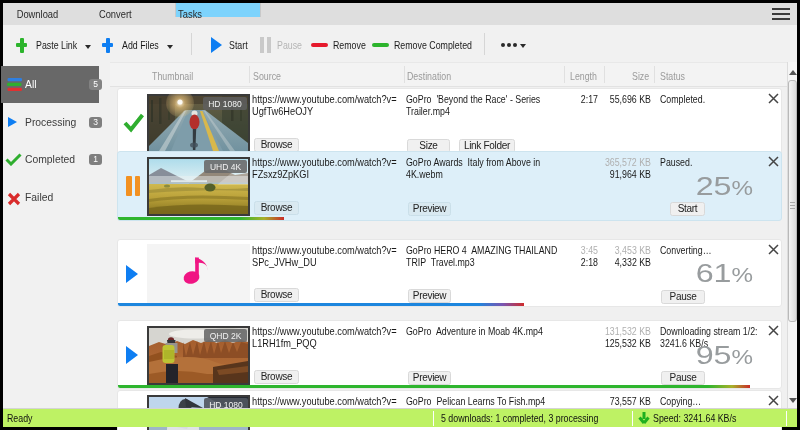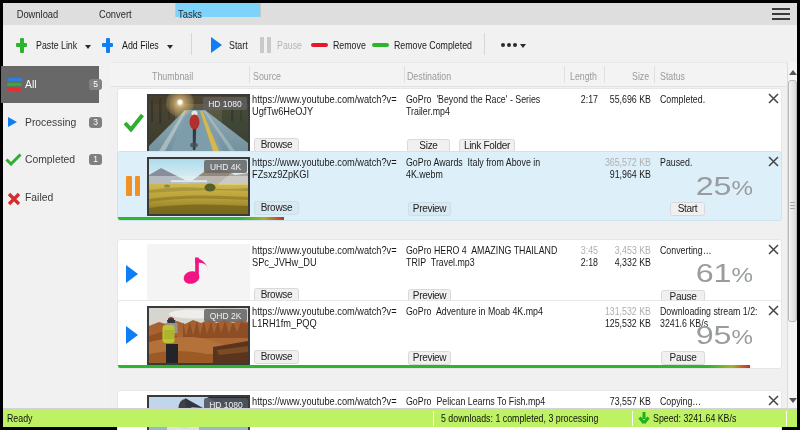--- a/index.html
+++ b/index.html
@@ -248,21 +248,21 @@
   <div class="rcol size"><span class="gray">3,453 KB</span><br>4,332 KB</div>
   <div class="stat">Converting…</div>
   <div class="pct">61<span>%</span></div>
   <div class="sbtn" style="left:543px;width:44px">Pause</div>
   <svg class="xx" width="11" height="11" viewBox="0 0 11 11">
       <path d="M1 1 L10 10 M10 1 L1 10" stroke="#454545" stroke-width="1.5"></path>
     </svg>
   <div class="pbar" style="width:406px;background:linear-gradient(90deg,#1d86de 0,#1d86de 360px,#7a55b0 385px,#cf2b2b 406px)"></div>
 </div>
 
-<div class="row" style="top:300px;height:68.5px">
+<div class="row" style="top:320px;height:68.5px">
   <div class="ptri abs" style="left:8px;top:25px;border-top:9px solid transparent;border-bottom:9px solid transparent;border-left:12.5px solid #0e7ef2"></div>
   <div class="thumbwrap"><svg width="103" height="59" viewBox="0 0 103 59">
     <defs>
       <linearGradient id="t4r" x1="0" y1="0" x2="0" y2="1">
         <stop offset="0" stop-color="#a55e2e"></stop>
             <stop offset="1" stop-color="#b5713a"></stop>
       </linearGradient>
     </defs>
     <rect width="103" height="59" fill="#3a3a3a"></rect>
     <rect x="2" y="2" width="99" height="55" fill="#d6d5d0"></rect>

